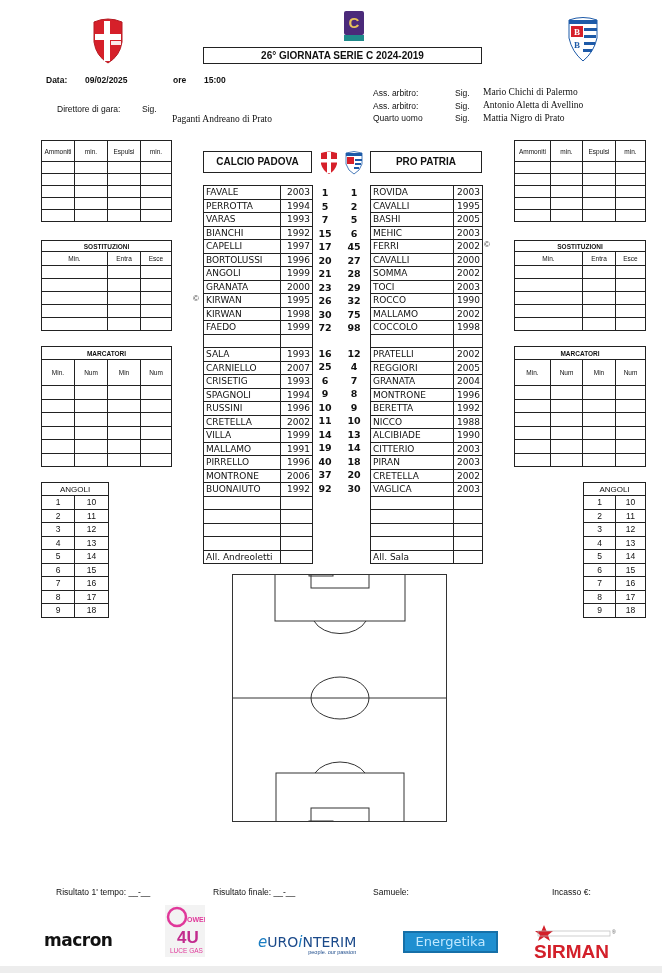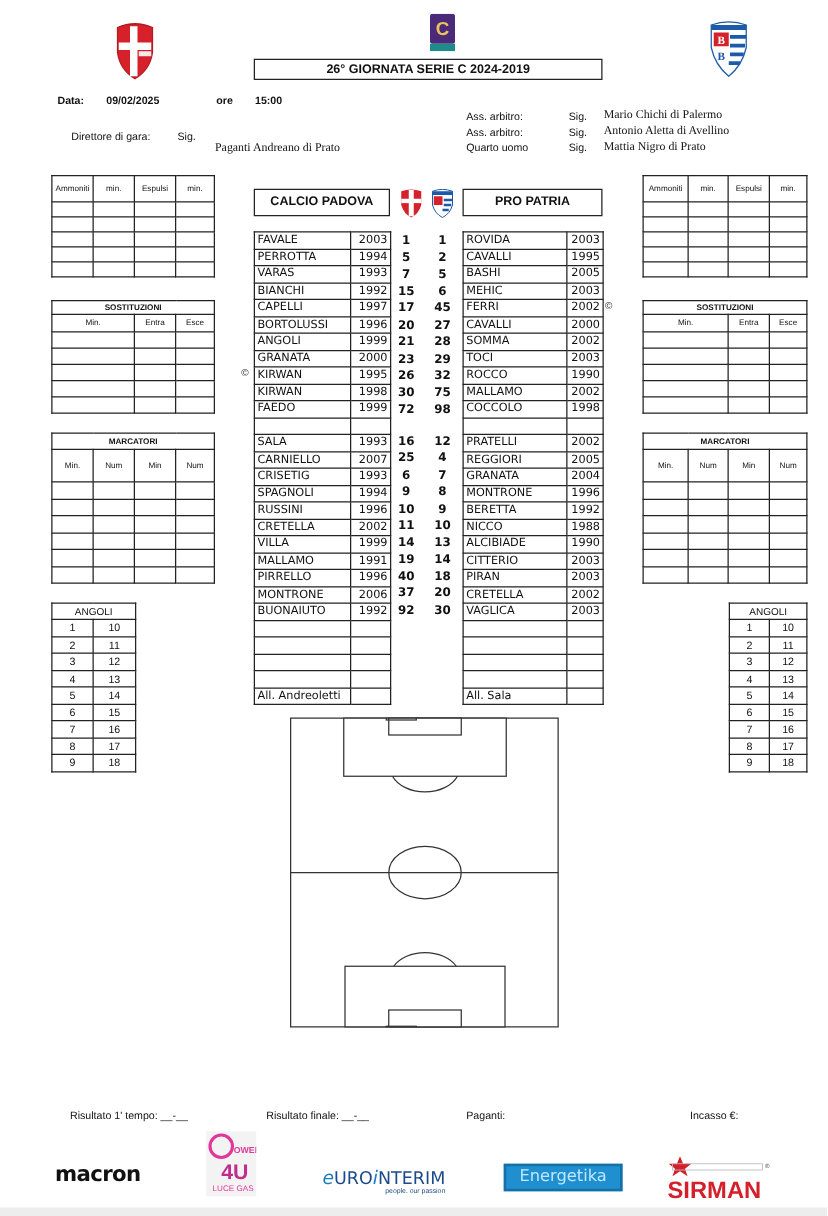--- a/index.html
+++ b/index.html
@@ -817,21 +817,21 @@
       <path d="M83 199 A28 20 0 0 1 133 199"></path>
 
       <rect x="79" y="234" width="58" height="14"></rect>
       <rect x="77" y="247" width="24" height="3"></rect>
     </g>
   </svg>
 </div>
 
 <span class="abs foot" style="left:56px;top:887px;">Risultato 1' tempo: __-__</span>
 <span class="abs foot" style="left:213px;top:887px;">Risultato finale: __-__</span>
-<span class="abs foot" style="left:373px;top:887px;">Paganti:</span>
+<span class="abs foot" style="left:373px;top:887px;">Samuele:</span>
 <span class="abs foot" style="left:552px;top:887px;">Incasso €:</span>
 
 <div class="abs" style="left:44px;top:930px;font-family:'DejaVu Sans',sans-serif;font-weight:bold;font-size:17px;letter-spacing:-0.5px;color:#111;">macron</div>
 
 <div class="abs" style="left:165px;top:905px;width:40px;height:52px;background:#f3f3f3;">
   <svg width="40" height="52" viewBox="0 0 40 52">
     <circle cx="12" cy="12" r="9" fill="none" stroke="#e0389a" stroke-width="2.5"></circle>
     <text x="22" y="17" font-size="7" fill="#e0389a" font-family="Liberation Sans, sans-serif" font-weight="bold">OWER</text>
     <text x="12" y="38" font-size="17" fill="#c22c8e" font-family="Liberation Sans, sans-serif" font-weight="bold">4U</text>
     <text x="5" y="48" font-size="6.5" fill="#e0389a" font-family="Liberation Sans, sans-serif">LUCE GAS</text>

